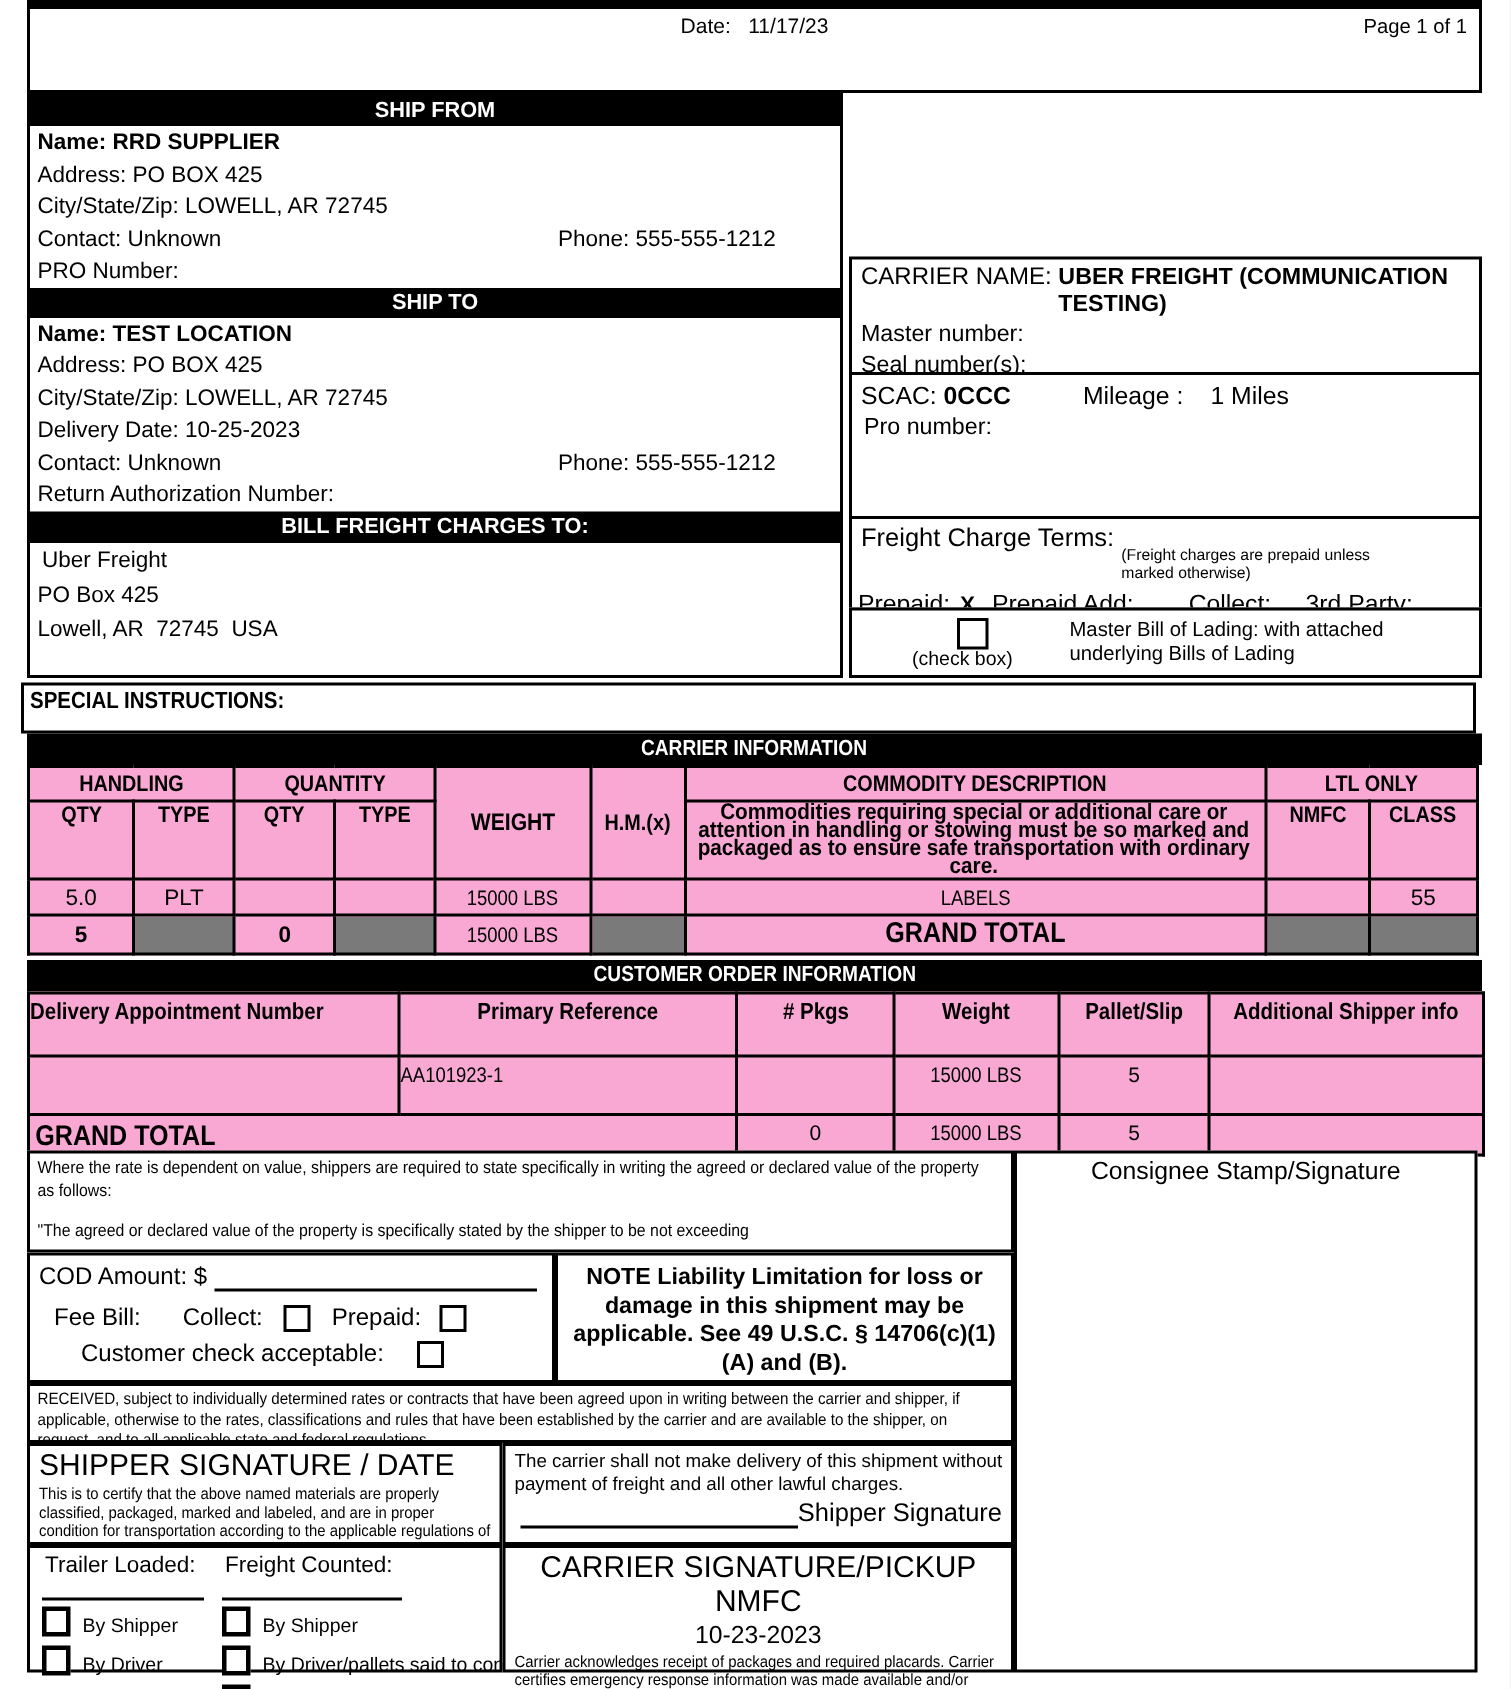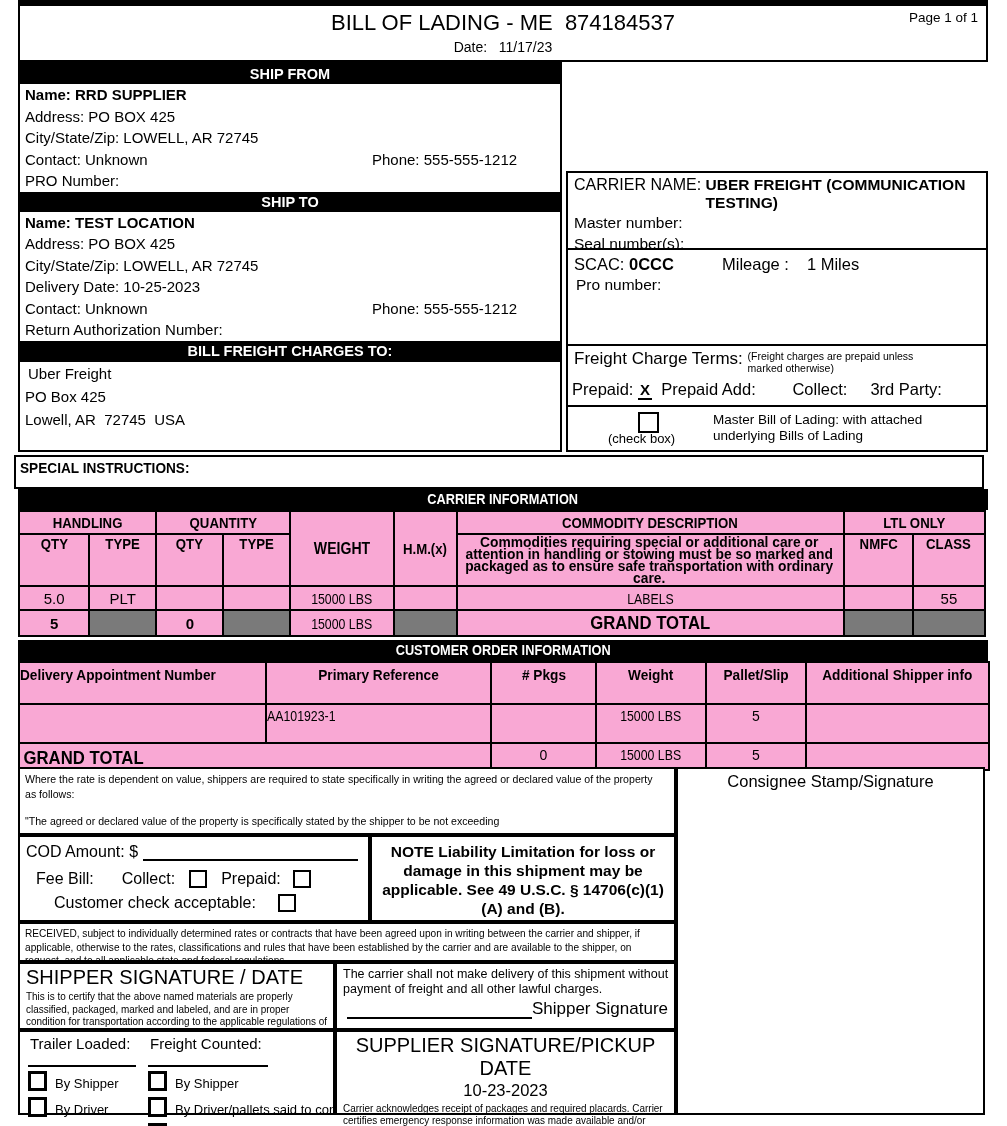--- a/index.html
+++ b/index.html
@@ -34,21 +34,21 @@
   .rbox { left:566px; width:422px; border:2px solid #000; background:#fff; }
   .shipnum-line { font-size:16px; padding:4px 0 0 6px; }
   .shipnum-val { font-weight:bold; border-bottom:2px solid #555; margin-left:42px; }
   .barcode { position:absolute; left:32px; top:29px; width:340px; height:29px;
     background:repeating-linear-gradient(90deg,#000 0 2px,#fff 2px 3px,#000 3px 7px,#fff 7px 9px,#000 9px 10px,#fff 10px 14px,#000 14px 16px,#fff 16px 17px,#000 17px 18px,#fff 18px 22px); }
   .salesorder { position:absolute; left:14px; top:62px; font-size:15px; }
   .cname-label { font-size:16px; vertical-align:top; }
   .cname-val { display:inline-block; width:266px; font-weight:bold; font-size:15.5px; line-height:18px; vertical-align:top; }
   .rline { font-size:15.5px; padding-left:6px; line-height:21px; }
   .scacline { font-size:16.5px; padding:5px 0 0 6px; }
-  .fct-note { display:inline-block; width:200px; font-size:10.5px; line-height:11.5px; vertical-align:top; white-space:normal; margin-top:2px; }
+  .fct-note { display:inline-block; width:200px; font-size:10.5px; line-height:11.5px; vertical-align:top; white-space:normal; margin-top:16px; }
   .prepline { font-size:16.5px; padding-left:4px; margin-top:6px; white-space:pre; }
   .xmark { font-weight:bold; font-size:15px; border-bottom:2px solid #000; padding:0 2px; }
 
   
   table { border-collapse:collapse; table-layout:fixed; background:#f9a8d4; }
   th,td { border:2px solid #000; overflow:hidden; }
   .cit th { font-size:15px; font-weight:bold; text-align:center; }
   .cit td { text-align:center; font-size:15px; }
   .gray { background:#7a7a7a; }
   .note-cell { font-size:10.5px; font-weight:normal; text-align:left; vertical-align:top; padding:1px 4px; line-height:12px; }
@@ -63,21 +63,20 @@
   .opt .cb3 { margin-top:-3.5px; }
   .optlabel { font-size:13px; margin-left:8px; white-space:nowrap; }
   .secb-title { font-size:15px; border-bottom:2px solid #000; display:inline-block; padding:0 6px 13px 2px; }
 </style>
 </head>
 <body>
 
 <div class="page">
 
   <div class="abs hdrbox">
-    <div class="htitle">BILL OF LADING - ME  874184537</div>
     <div class="hpage">Page 1 of 1</div>
     <div class="hdate"><span>Date:</span><span>   </span><span>11/17/23</span></div>
   </div>
 
   <div class="abs leftcol">
     <div class="bar"><span>SHIP FROM</span></div>
     <div>
       <div class="row b">Name: RRD SUPPLIER</div>
       <div class="row">Address: PO BOX 425</div>
       <div class="row">City/State/Zip: LOWELL, AR 72745</div>
@@ -288,21 +287,21 @@
           <span class="optlabel">By Driver/pallets said to contain</span>
         </div>
       <div class="opt">
           <span class="cb cb3"></span>
           <span class="optlabel">By Driver/Pieces</span>
         </div>
     </div>
   </div>
 
   <div class="abs bordered" style="left:335px;top:1030px;width:341px;height:85px;">
-    <div style="font-size:20px;text-align:center;padding-top:2px;">SUPPLIER SIGNATURE/PICKUP DATE</div>
+    <div style="font-size:20px;text-align:center;padding-top:2px;">CARRIER SIGNATURE/PICKUP NMFC</div>
     <div style="font-size:16.5px;text-align:center;padding-top:1px;">10-23-2023</div>
     <div style="font-size:10.8px;line-height:12px;padding:2px 4px 0 6px;">
         <div class="cxblock">Carrier acknowledges receipt of packages and required placards. Carrier certifies emergency response information was made available and/or carrier has the DOT emergency response guidebook or equivalent documentation in the vehicle.</div>
       </div>
   </div>
 
   <div class="abs bordered" style="left:676px;top:767px;width:309px;height:348px;">
     <div style="font-size:16.5px;text-align:center;padding-top:3px;">Consignee Stamp/Signature</div>
   </div>
 

